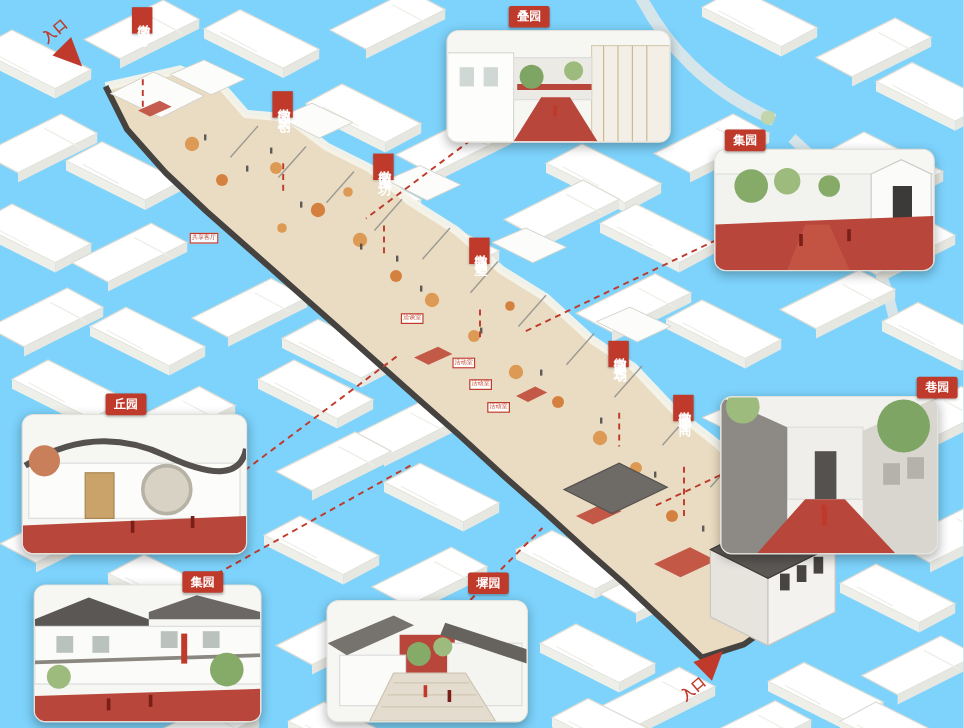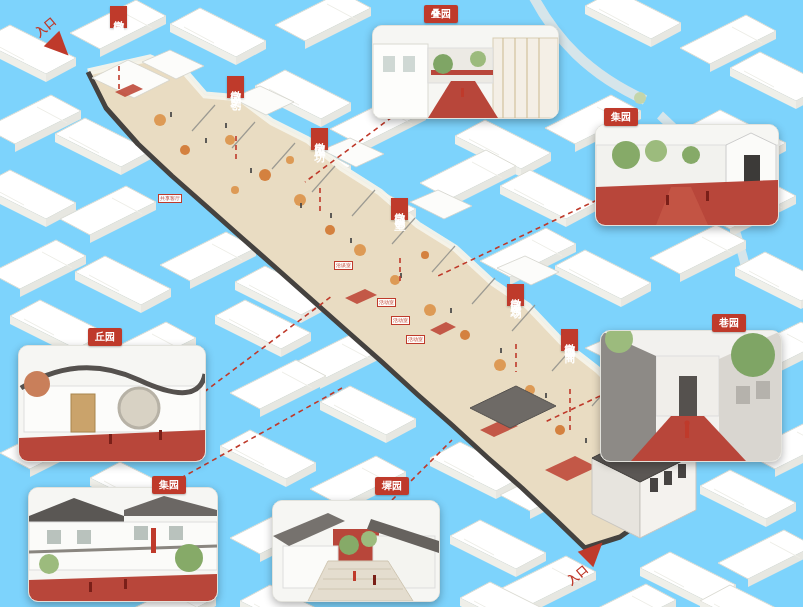--- a/index.html
+++ b/index.html
@@ -313,39 +313,39 @@
       <path d="M0,35 L55,12 L72,20 L16,45 Z" fill="#76726e"></path>
       <path d="M98,18 L166,40 L166,52 L94,28 Z" fill="#66625e"></path>
       <path d="M35,100 L55,60 L115,60 L140,100 Z" fill="#e4ddcf" stroke="#cfc6b2"></path>
       <path d="M45,88 L130,88 M50,78 L124,78 M55,68 L118,68" stroke="#cfc6b2" stroke-width="1"></path>
       <circle cx="76" cy="44" r="10" fill="#86aa68"></circle>
         <circle cx="96" cy="38" r="8" fill="#9cbb7d"></circle>
       <rect x="80" y="70" width="3" height="10" fill="#bf3a2b"></rect>
       <rect x="100" y="74" width="3" height="10" fill="#7a1f18"></rect>
     </svg>
   </div>
-  <div class="inset-tag" style="left:375px;top:477px">墀园</div>
+  <div class="inset-tag" style="left:390px;top:477px">墀园</div>
 
   <div class="inset" style="left:600px;top:330px;width:180px;height:130px">
     <svg viewBox="0 0 180 130">
       <rect width="180" height="130" fill="#f2f1ee"></rect>
       <rect x="55" y="25" width="63" height="60" fill="#f0eeea" stroke="#ddd"></rect>
       <rect x="78" y="45" width="18" height="40" fill="#55514e"></rect>
       <path d="M0,0 L55,25 L55,130 L0,130 Z" fill="#8d8a86"></path>
       <path d="M180,0 L118,28 L118,130 L180,130 Z" fill="#d9d6d0"></path>
       <rect x="135" y="55" width="14" height="18" fill="#b5b2ac"></rect>
         <rect x="155" y="50" width="14" height="18" fill="#b5b2ac"></rect>
       <path d="M30,130 L70,85 L103,85 L145,130 Z" fill="#b8463a"></path>
       <circle cx="152" cy="24" r="22" fill="#7fa565"></circle>
         <circle cx="18" cy="8" r="14" fill="#9cbb7d"></circle>
       <circle cx="86" cy="92" r="2.5" fill="#bf3a2b"></circle>
       <rect x="84" y="94" width="4" height="13" fill="#bf3a2b"></rect>
     </svg>
   </div>
-  <div class="inset-tag" style="left:712px;top:314px">巷园</div>
+  <div class="inset-tag" style="left:764px;top:314px">巷园</div>
 
   <div class="entrance" style="left:34px;top:16px">
     <span class="entrance-text">入口</span>
     <div class="arrow-tri arrow-dr" style="margin:2px 0 0 14px"></div>
   </div>
   <div class="entrance" style="left:566px;top:540px">
     <div class="arrow-tri arrow-ur" style="margin:0 0 2px 16px"></div>
     <span class="entrance-text">入口</span>
   </div>
 

